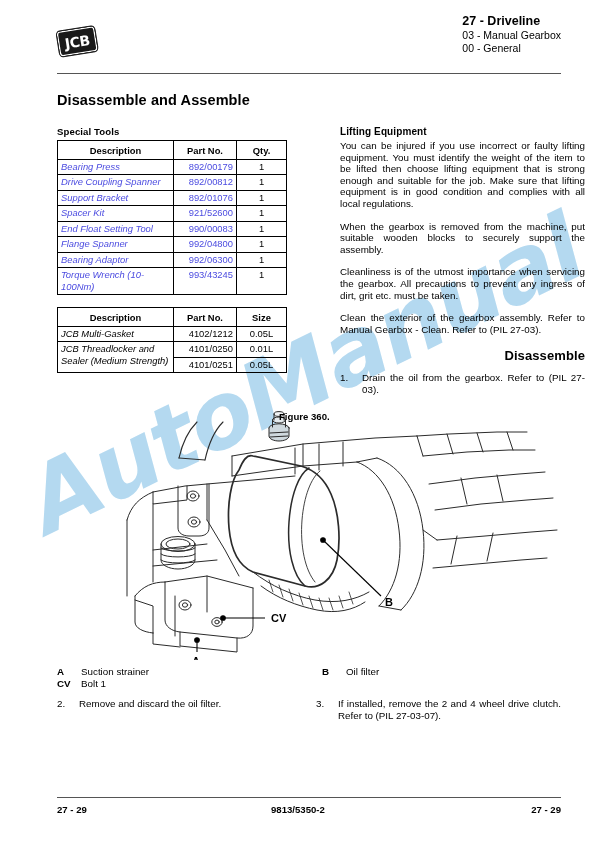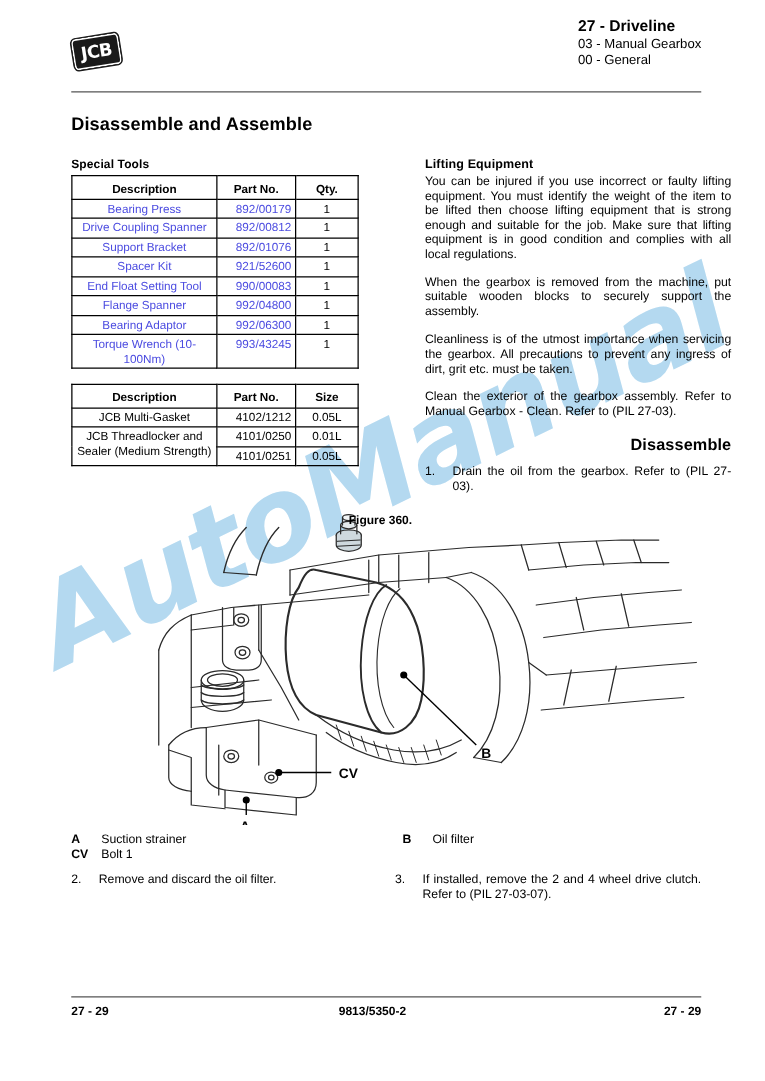--- a/index.html
+++ b/index.html
@@ -154,21 +154,21 @@
     padding: 1px 3px 2px 3px;
     line-height: 11.5px;
     vertical-align: top;
   }
   table.tools th {
     text-align: center;
     font-weight: bold;
     padding-top: 4px;
     padding-bottom: 2px;
   }
-  table.tools td.desc { text-align: center; }
+  table.tools td.desc { text-align: left; font-style: italic; }
   table.tools td.part { text-align: right; }
   table.tools td.qty  { text-align: center; }
   .link {
     color: #4b4be0;
   }
   .colw-desc { width: 116px; }
   .colw-part { width: 63px; }
   .colw-qty  { width: 50px; }
 
   .spacer-between-tables { height: 12px; }

